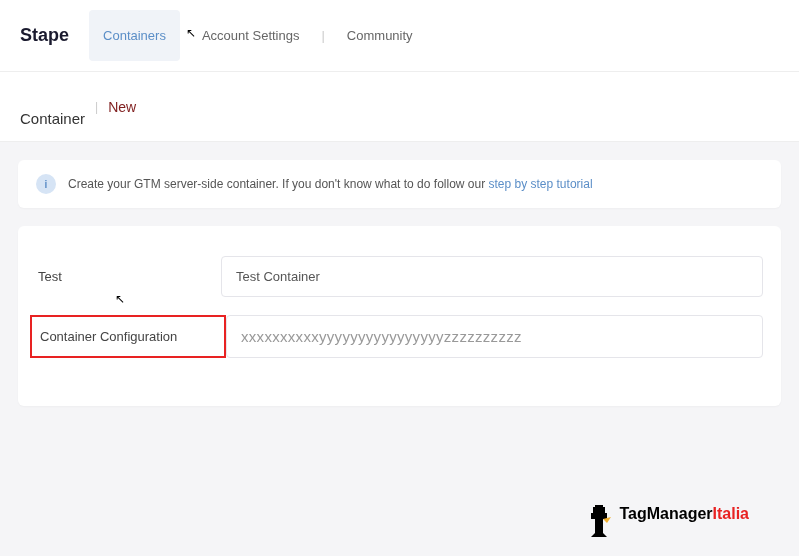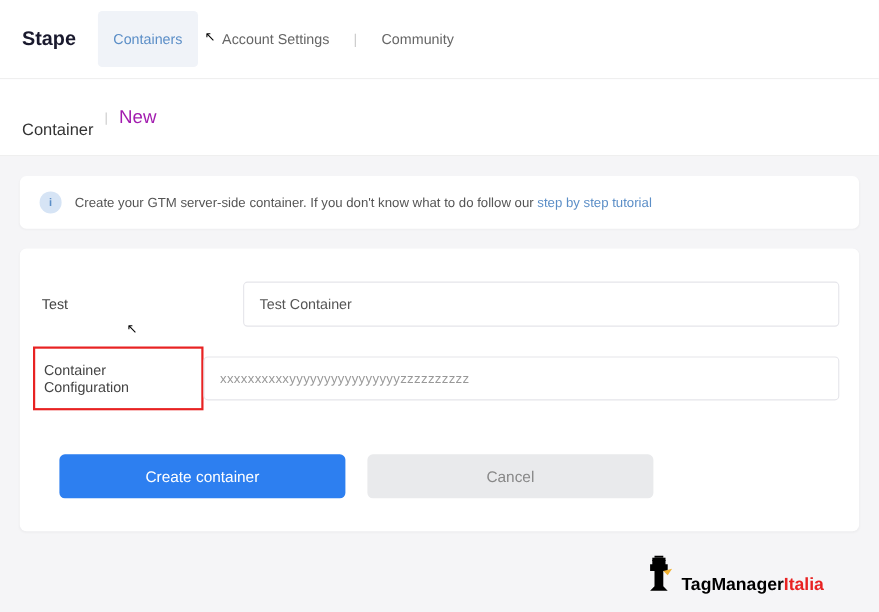--- a/index.html
+++ b/index.html
@@ -6,38 +6,38 @@
 body { font-family: -apple-system, BlinkMacSystemFont, 'Segoe UI', Arial, sans-serif; background: #f5f5f7; width: 799px; height: 556px; overflow: hidden; }
 .header { background: #fff; display: flex; align-items: center; padding: 10px 20px; border-bottom: 1px solid #eee; }
 .logo { font-weight: 700; font-size: 18px; color: #1a1a2e; margin-right: 20px; }
 .nav { display: flex; align-items: center; gap: 8px; }
 .nav-item { padding: 18px 14px; color: #666; font-size: 13px; border-radius: 4px; cursor: pointer; }
 .nav-item.active { background: #f0f3f8; color: #5b8ec7; }
 .nav-sep { color: #ccc; font-size: 13px; }
 .breadcrumb { background: #fff; padding: 14px 20px; border-bottom: 1px solid #eee; display: flex; align-items: center; gap: 10px; font-size: 15px; }
 .breadcrumb-main { color: #333; font-weight: 500; margin-top: 24px; }
 .breadcrumb-sep { color: #ccc; font-size: 12px; }
-.breadcrumb-sub { color: #a21caf; font-size: 17px; }
+.breadcrumb-sub { color: #7f1d1d; font-size: 14px; }
 .content { padding: 18px; }
 .info-bar { background: #fff; border-radius: 6px; padding: 14px 18px; display: flex; align-items: center; gap: 12px; margin-bottom: 18px; box-shadow: 0 1px 2px rgba(0,0,0,0.03); }
 .info-icon { width: 20px; height: 20px; border-radius: 50%; background: #d6e4f5; display: flex; align-items: center; justify-content: center; color: #5b8ec7; font-size: 10px; font-weight: bold; flex-shrink: 0; }
 .info-text { font-size: 12px; color: #555; }
 .info-link { color: #5b8ec7; text-decoration: none; }
 .form-card { background: #fff; border-radius: 6px; padding: 30px 18px 30px 18px; box-shadow: 0 1px 2px rgba(0,0,0,0.03); }
 .form-row { display: flex; align-items: center; margin-bottom: 18px; }
 .form-label { width: 185px; font-size: 13px; color: #444; padding-left: 2px; }
-.form-label.highlight { border: 2px solid #e82222; padding: 12px 8px; margin-left: -6px; width: 155px; }
+.form-label.highlight { border: 2px solid #e82222; padding: 12px 8px; margin-left: -6px; width: 196px; }
 .form-input { flex: 1; border: 1px solid #e5e5ea; border-radius: 4px; padding: 12px 14px; font-size: 13px; color: #555; background: #fff; margin-right: 0; }
-.form-input.text-muted { color: #999; font-size: 12px; letter-spacing: 0.3px; }
+.form-input.text-muted { color: #999; font-size: 15px; letter-spacing: 0.3px; }
 .btn-row { display: flex; gap: 20px; margin-top: 40px; padding-left: 18px; }
 .btn { flex: 0 0 260px; padding: 12px; border: none; border-radius: 5px; font-size: 14px; cursor: pointer; }
 .btn-primary { background: #2d7ff0; color: #fff; }
 .btn-cancel { background: #e9eaec; color: #888; }
 .cursor { position: absolute; font-size: 12px; color: #000; pointer-events: none; }
-.footer-logo { position: absolute; bottom: 15px; right: 50px; display: flex; align-items: flex-end; gap: 6px; font-size: 16px; font-weight: 700; color: #000; }
+.footer-logo { position: absolute; bottom: 15px; right: 50px; display: flex; align-items: flex-start; gap: 6px; font-size: 16px; font-weight: 700; color: #000; }
 .footer-logo svg { width: 28px; height: 36px; }
 .footer-italia { color: #e82222; }
 </style>
 </head>
 <body>
 
 <div class="header">
   <div class="logo">Stape</div>
   <div class="nav">
     <div class="nav-item active">Containers</div>
@@ -66,24 +66,20 @@
       <div class="form-label">Test</div>
       <input class="form-input" value="Test Container" style="">
     </div>
 
 
     <div class="form-row">
       <div class="form-label highlight">Container Configuration</div>
       <input class="form-input text-muted" value="xxxxxxxxxxyyyyyyyyyyyyyyyyzzzzzzzzzz" style="">
     </div>
 
-    <div class="btn-row">
-      <button class="btn btn-primary">Create container</button>
-      <button class="btn btn-cancel">Cancel</button>
-    </div>
   </div>
 </div>
 
 <div class="cursor" style="top:26px; left:186px;">↖</div>
 <div class="cursor" style="top:292px; left:115px;">↖</div>
 
 <div class="footer-logo">
   <svg viewBox="0 0 28 36">
     <path d="M8 4 L20 4 L20 8 L22 8 L22 14 L18 14 L18 28 L22 32 L6 32 L10 28 L10 14 L6 14 L6 8 L8 8 Z" fill="#000"></path>
     <path d="M18 14 L26 12 L22 18 Z" fill="#f0b030"></path>

